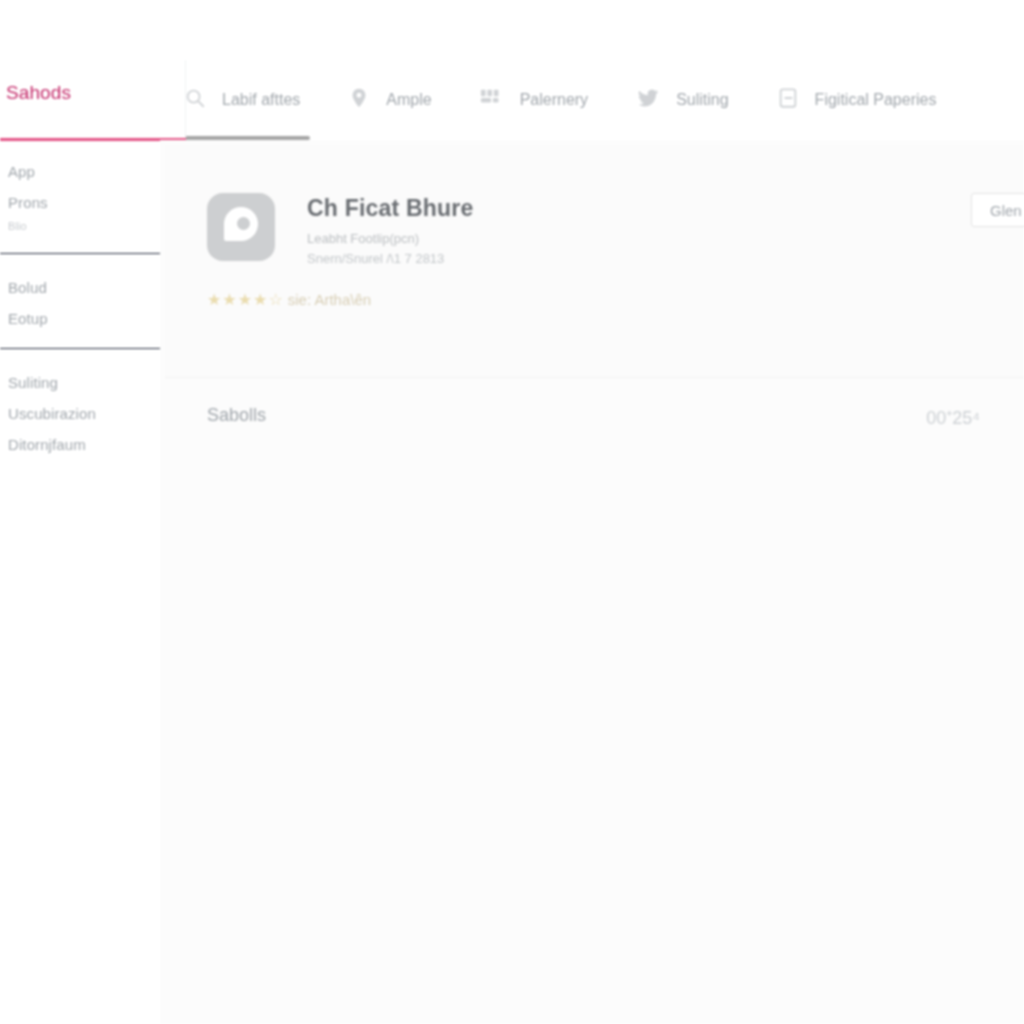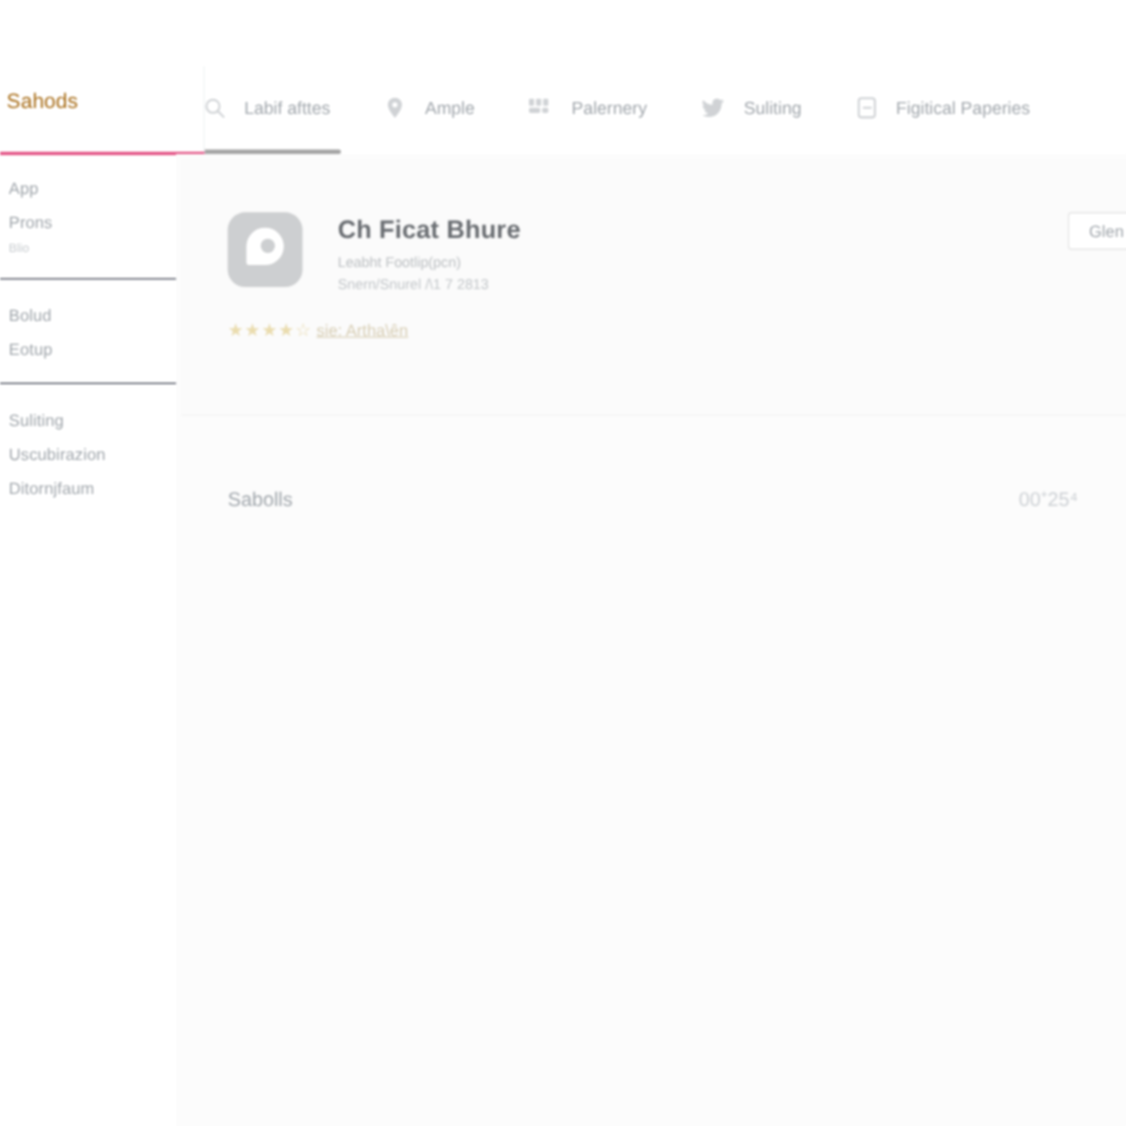--- a/index.html
+++ b/index.html
@@ -143,21 +143,21 @@
   .side-tab {
     position: absolute;
     left: 0; top: 22px;
     width: 186px;
     height: 80px;
     padding-left: 6px;
     cursor: pointer;
   }
   .side-tab-label {
     font-size: 19px;
-    color: #a16207;
+    color: #be185d;
     letter-spacing: 0.1px;
   }
   .side-tab-underline {
     position: absolute;
     left: 0; top: 78px;
     width: 186px;
     height: 3px;
     background: #e0457b;
   }
 
@@ -248,21 +248,20 @@
     left: 42px; top: 145px;
     display: flex;
     align-items: center;
     gap: 4px;
   }
   .stars { color: #e8d9a8; font-size: 16px; letter-spacing: 1px; }
   .rating-text {
     font-size: 15px;
     color: #d5cbb0;
     white-space: nowrap;
-    text-decoration: underline;
   }
 
   .install-btn {
     position: absolute;
     left: 806px; top: 48px;
     width: 120px;
     height: 34px;
     border: 1px solid #e0e0e0;
     border-radius: 3px;
     background: #ffffff;
@@ -276,21 +275,21 @@
     cursor: pointer;
   }
 
   
   .section-row {
     position: absolute;
     left: 5px; top: 265px;
     width: 859px;
     height: 60px;
     display: flex;
-    align-items: flex-end;
+    align-items: flex-start;
     justify-content: space-between;
     padding: 0 44px 0 42px;
   }
   .section-title { font-size: 18px; color: #9aa0a6; white-space: nowrap; }
   .section-value { font-size: 18px; color: #c9cdd1; white-space: nowrap; }
 </style>
 </head>
 <body>
 
 <div id="app">

